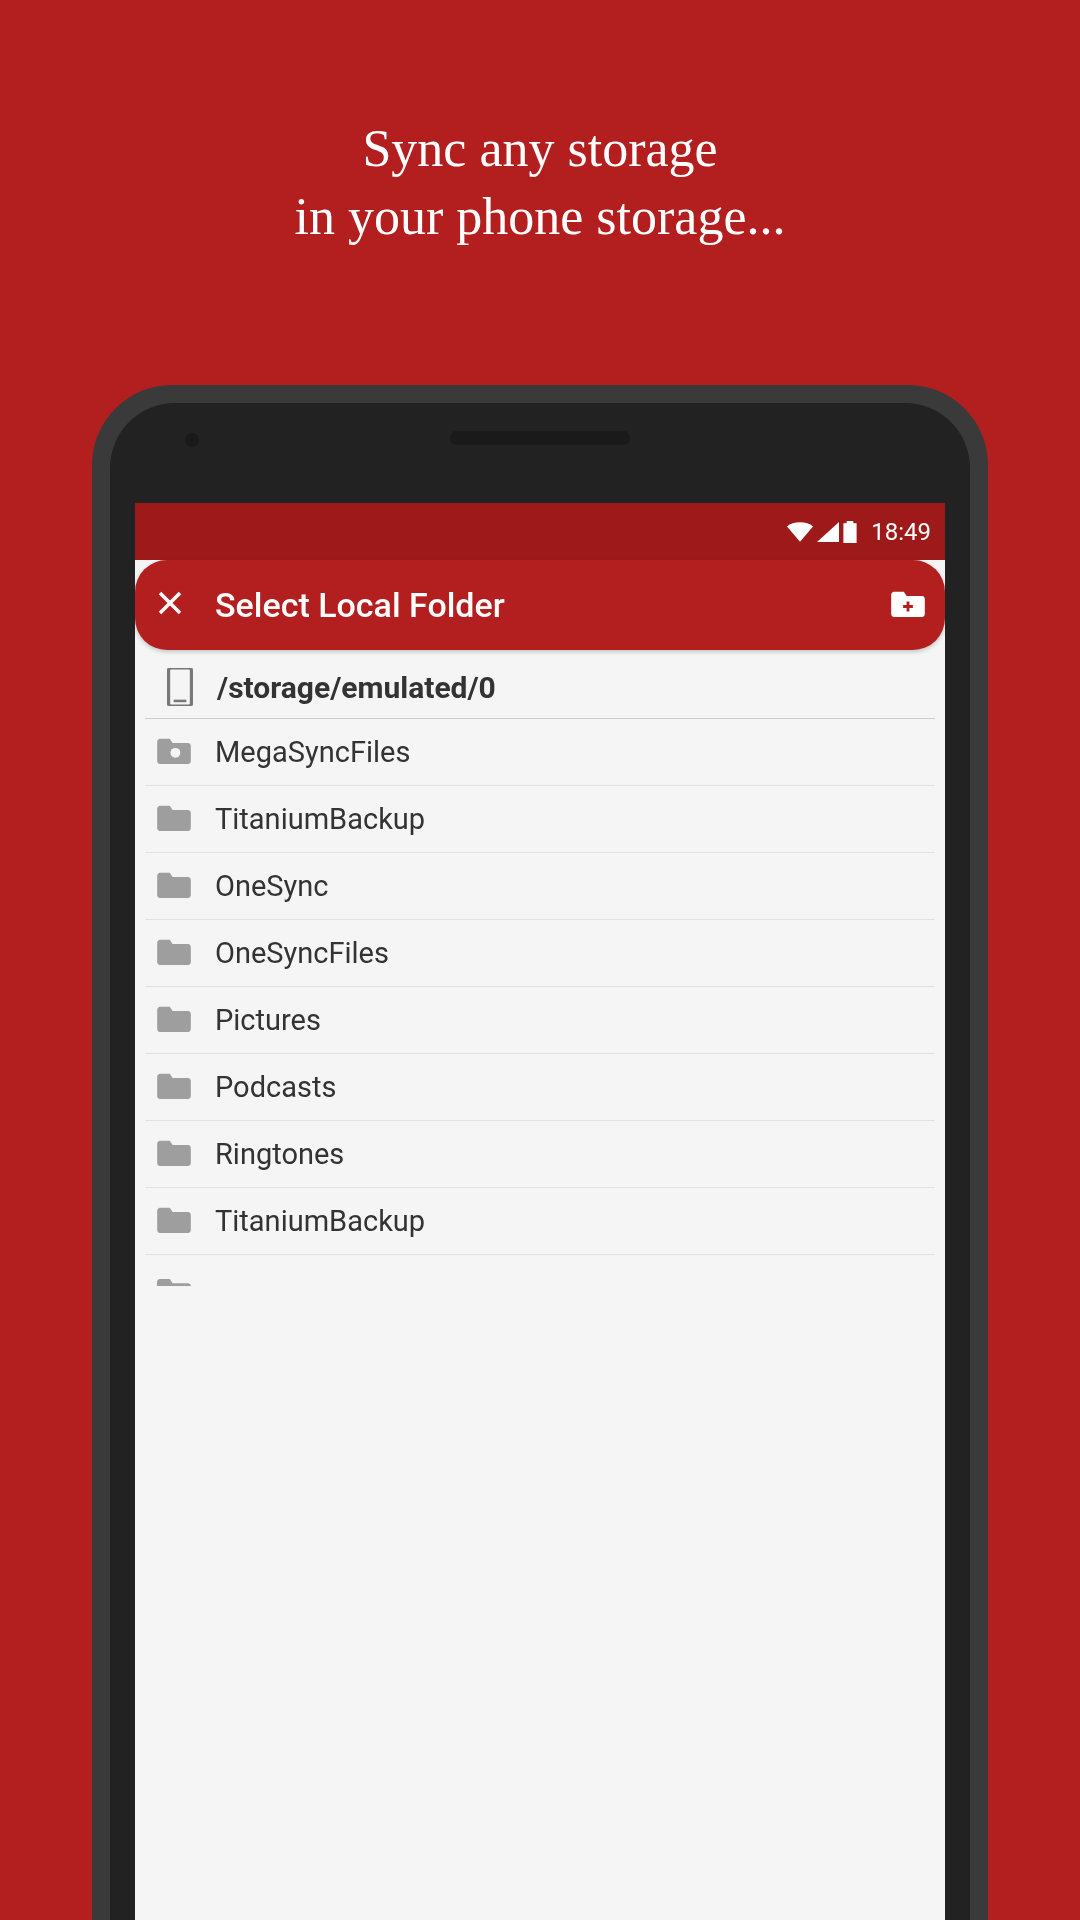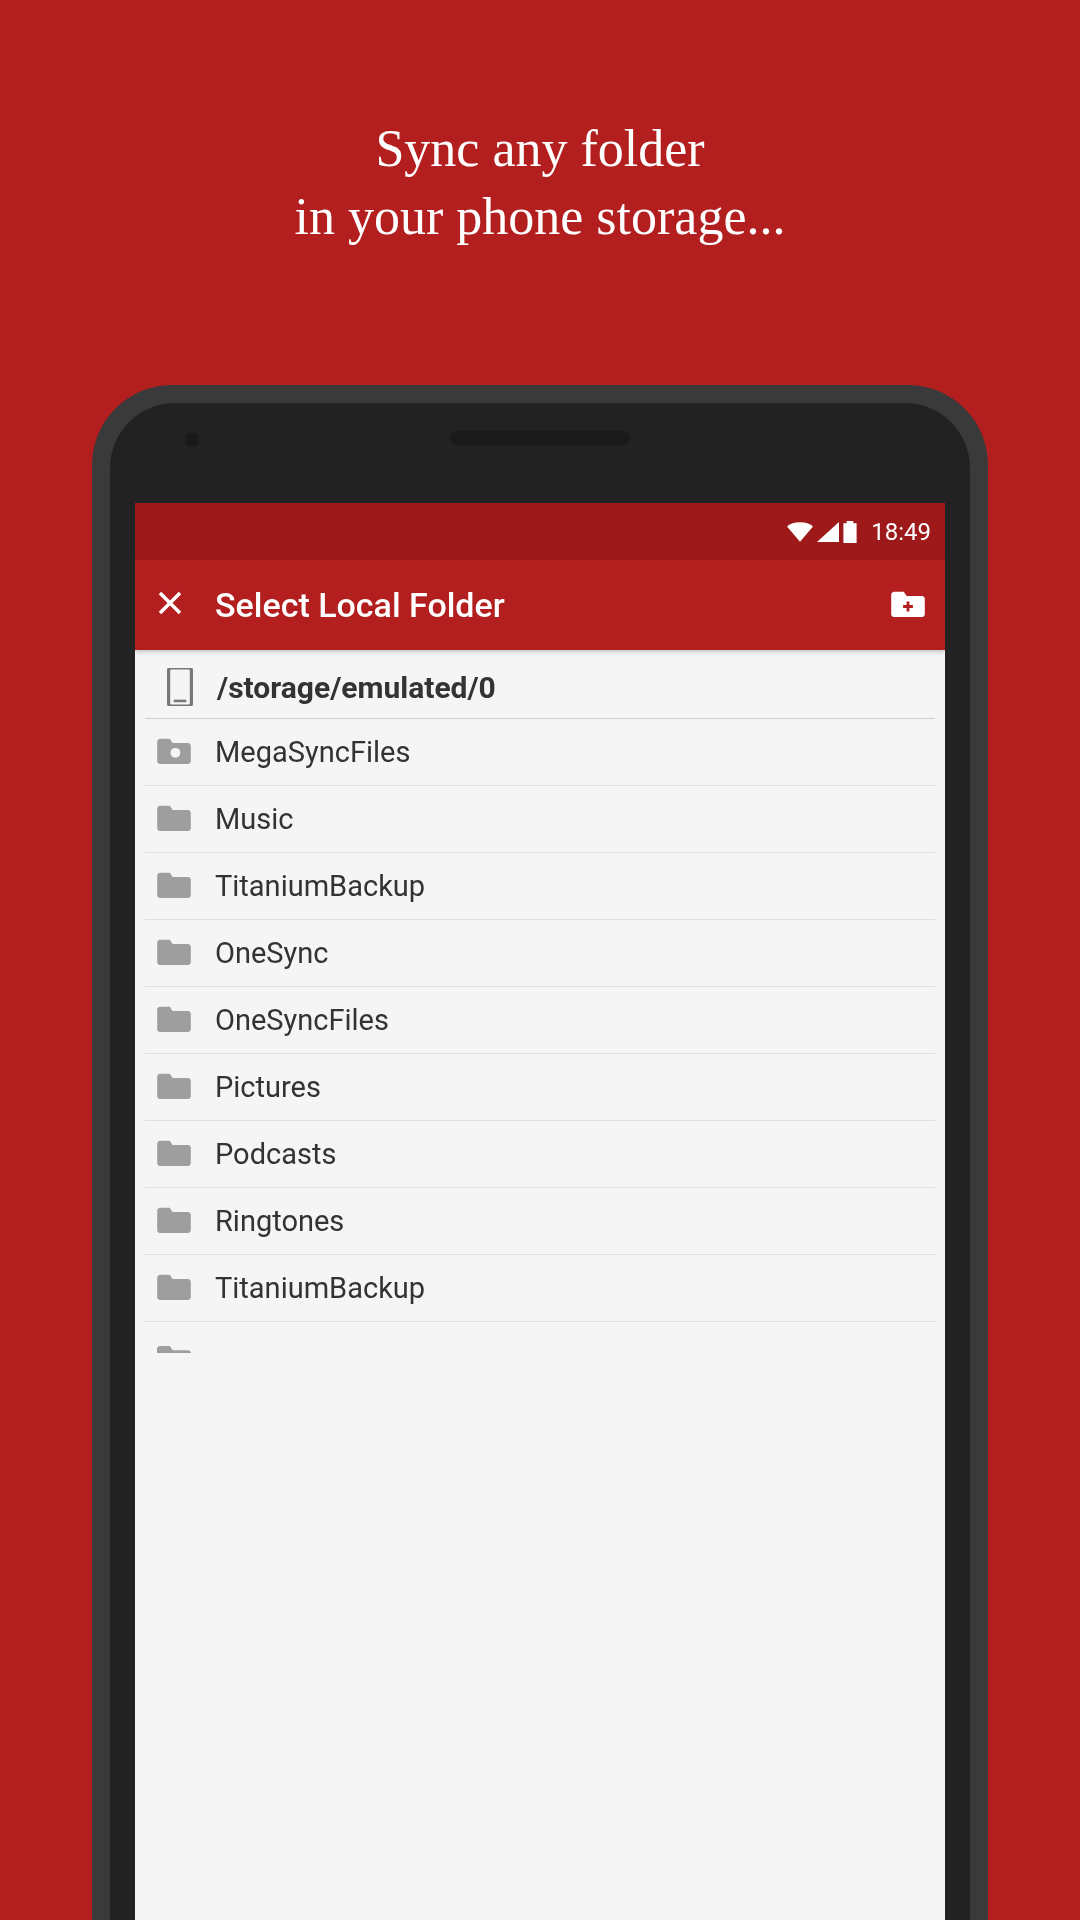--- a/index.html
+++ b/index.html
@@ -80,20 +80,21 @@
 .status-icons { display: flex; align-items: center; gap: 4px; }
 .time { font-size: 24px; font-weight: 400; margin-left: 8px; }
 .app-bar {
   height: 90px;
   background: #B31F1F;
   display: flex;
   align-items: center;
   padding: 0 20px;
   gap: 30px;
   box-shadow: 0 2px 4px rgba(0,0,0,0.2);
+  border-radius: 32px;
 }
 .app-bar-title {
   color: white;
   font-size: 34px;
   font-weight: 500;
   flex: 1;
 }
 .close-icon, .new-folder-icon { color: white; }
 .path-row {
   display: flex;
@@ -123,21 +124,21 @@
   font-size: 29px;
   color: #333;
   font-weight: 400;
 }
 .folder-icon-svg { flex-shrink: 0; }
 </style>
 </head>
 <body>
 
 <div class="promo-text">
-  <div>Sync any folder</div>
+  <div>Sync any storage</div>
   <div>in your phone storage...</div>
 </div>
 
 <div class="phone-frame">
   <div class="phone-inner">
     <div class="camera-dot"></div>
     <div class="speaker"></div>
 
     <div class="screen">
 
@@ -185,26 +186,20 @@
             <span><svg class="folder-icon-svg" width="34" height="28" viewBox="0 0 24 20">
                 <path fill="#9e9e9e" d="M2 2 L9 2 L11 5 L22 5 C23 5 24 6 24 7 L24 18 C24 19 23 20 22 20 L2 20 C1 20 0 19 0 18 L0 4 C0 3 1 2 2 2 Z"></path>
                 <circle cx="13" cy="12" r="3.5" fill="#f5f5f5"></circle>
               </svg></span>
             <span class="label">MegaSyncFiles</span>
           </div>
           <div class="folder-item">
             <span><svg class="folder-icon-svg" width="34" height="28" viewBox="0 0 24 20">
                 <path fill="#9e9e9e" d="M2 2 L9 2 L11 5 L22 5 C23 5 24 6 24 7 L24 18 C24 19 23 20 22 20 L2 20 C1 20 0 19 0 18 L0 4 C0 3 1 2 2 2 Z"></path>
               </svg></span>
-            <span class="label">Music</span>
-          </div>
-          <div class="folder-item">
-            <span><svg class="folder-icon-svg" width="34" height="28" viewBox="0 0 24 20">
-                <path fill="#9e9e9e" d="M2 2 L9 2 L11 5 L22 5 C23 5 24 6 24 7 L24 18 C24 19 23 20 22 20 L2 20 C1 20 0 19 0 18 L0 4 C0 3 1 2 2 2 Z"></path>
-              </svg></span>
             <span class="label">TitaniumBackup</span>
           </div>
           <div class="folder-item">
             <span><svg class="folder-icon-svg" width="34" height="28" viewBox="0 0 24 20">
                 <path fill="#9e9e9e" d="M2 2 L9 2 L11 5 L22 5 C23 5 24 6 24 7 L24 18 C24 19 23 20 22 20 L2 20 C1 20 0 19 0 18 L0 4 C0 3 1 2 2 2 Z"></path>
               </svg></span>
             <span class="label">OneSync</span>
           </div>
           <div class="folder-item">
             <span><svg class="folder-icon-svg" width="34" height="28" viewBox="0 0 24 20">

